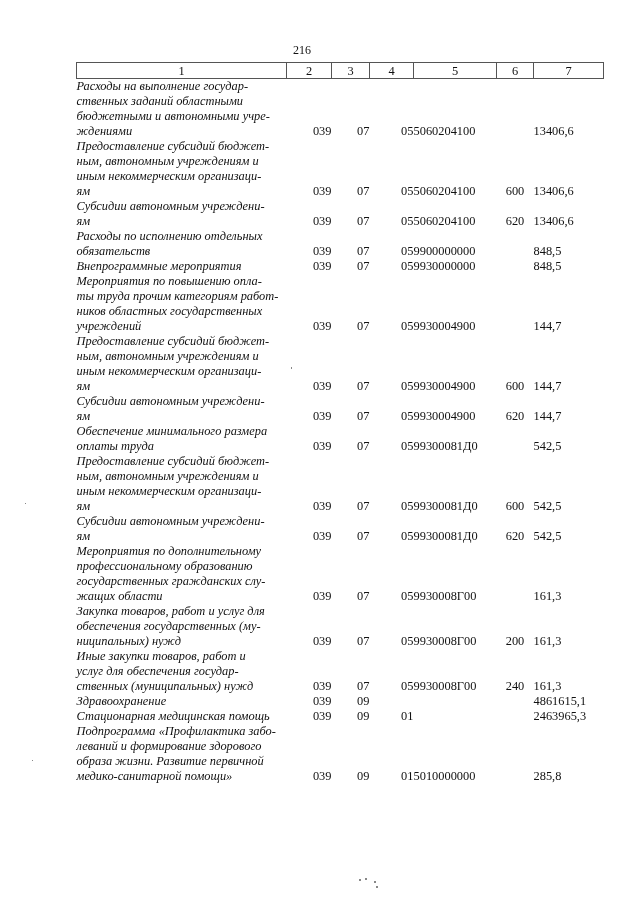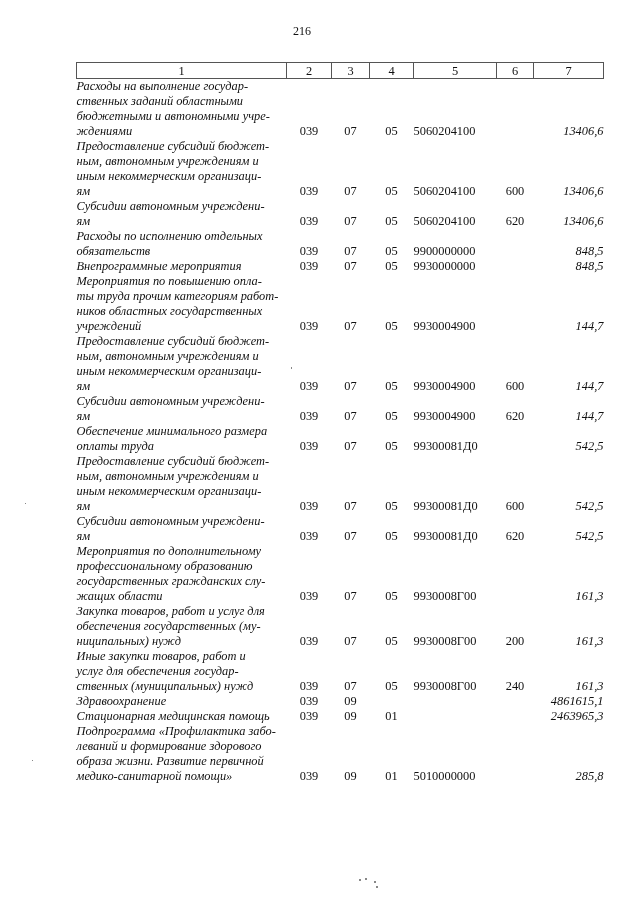--- a/index.html
+++ b/index.html
@@ -2,21 +2,21 @@
 <html><head>
 <meta charset="utf-8">
 <style>
   html, body { margin: 0; padding: 0; background: #ffffff; }
   body {
     width: 640px; height: 905px; position: relative; overflow: hidden;
     font-family: "Liberation Serif", "DejaVu Serif", serif;
     color: #111111;
   }
   .page-number {
-    position: absolute; top: 24px; left: 0; width: 604px;
+    position: absolute; top: 43px; left: 0; width: 604px;
     text-align: center; font-size: 12px;
   }
   .budget-table {
     position: absolute; top: 62px; left: 76px;
     border-collapse: collapse; table-layout: fixed;
     font-size: 12.4px; line-height: 15px;
   }
   .budget-table col.c1 { width: 210px; }
   .budget-table col.c2 { width: 45px; }
   .budget-table col.c3 { width: 38px; }
@@ -28,24 +28,24 @@
     font-weight: normal; text-align: center;
     border: 1px solid #555; padding: 0; height: 15px; line-height: 14px;
   }
   .budget-table tbody td {
     vertical-align: bottom; padding: 0;
   }
   td.name {
     text-align: justify; text-align-last: left;
     padding-right: 6px; white-space: pre-line; hyphens: none; font-style: italic;
   }
-  td.c2, td.c3, td.c4 { text-align: center; padding-left: 12px; }
+  td.c2, td.c3, td.c4 { text-align: right; padding-left: 12px; }
   td.c5 { text-align: left; padding-left: 0; }
   td.c6 { text-align: center; padding-left: 4px; }
-  td.c7 { text-align: right; padding-right: 2px; font-style: italic; }
+  td.c7 { padding-right: 2px; }
   .speck { position: absolute; width: 2px; height: 2px; background: #888; }
 </style>
 </head>
 <body>
 
 <div class="page-number">216</div>
 
 <table class="budget-table">
   <colgroup>
     <col class="c1">

